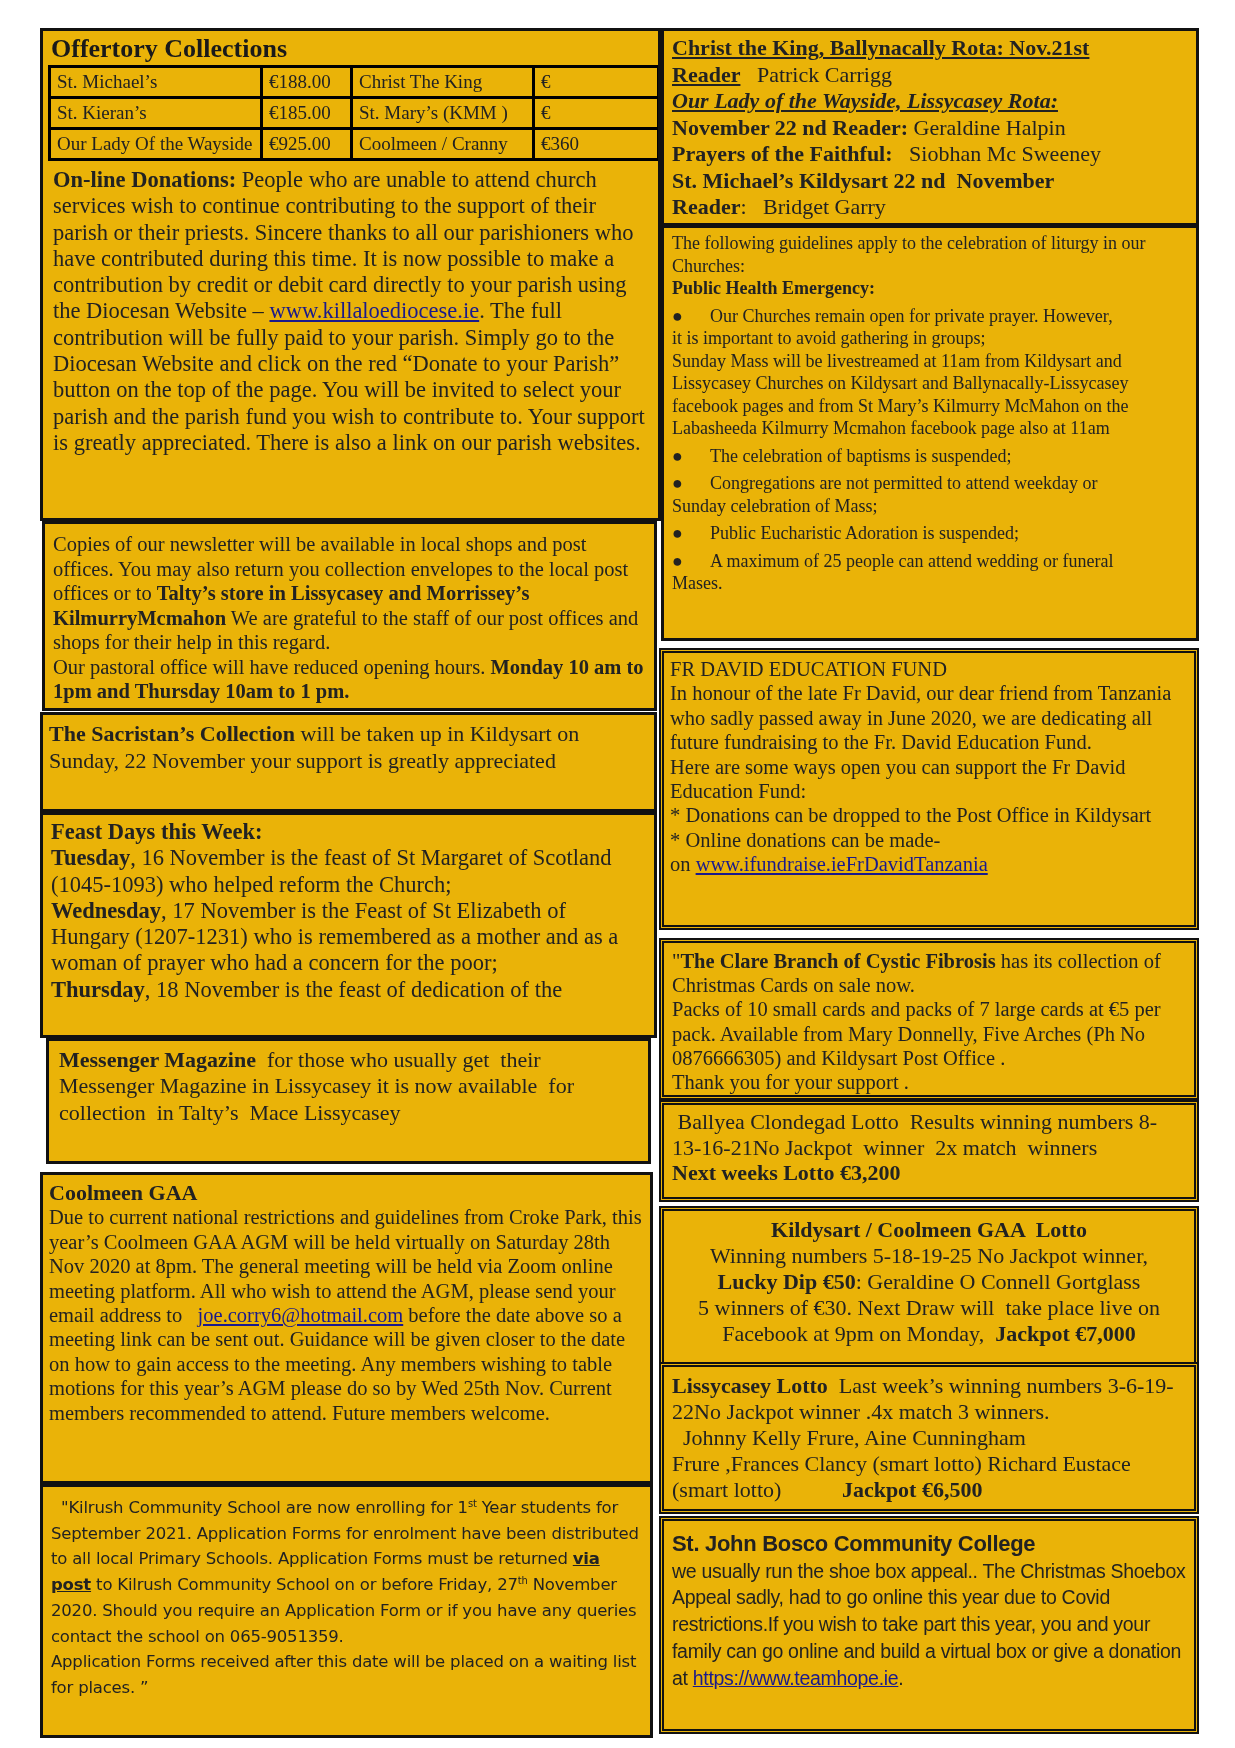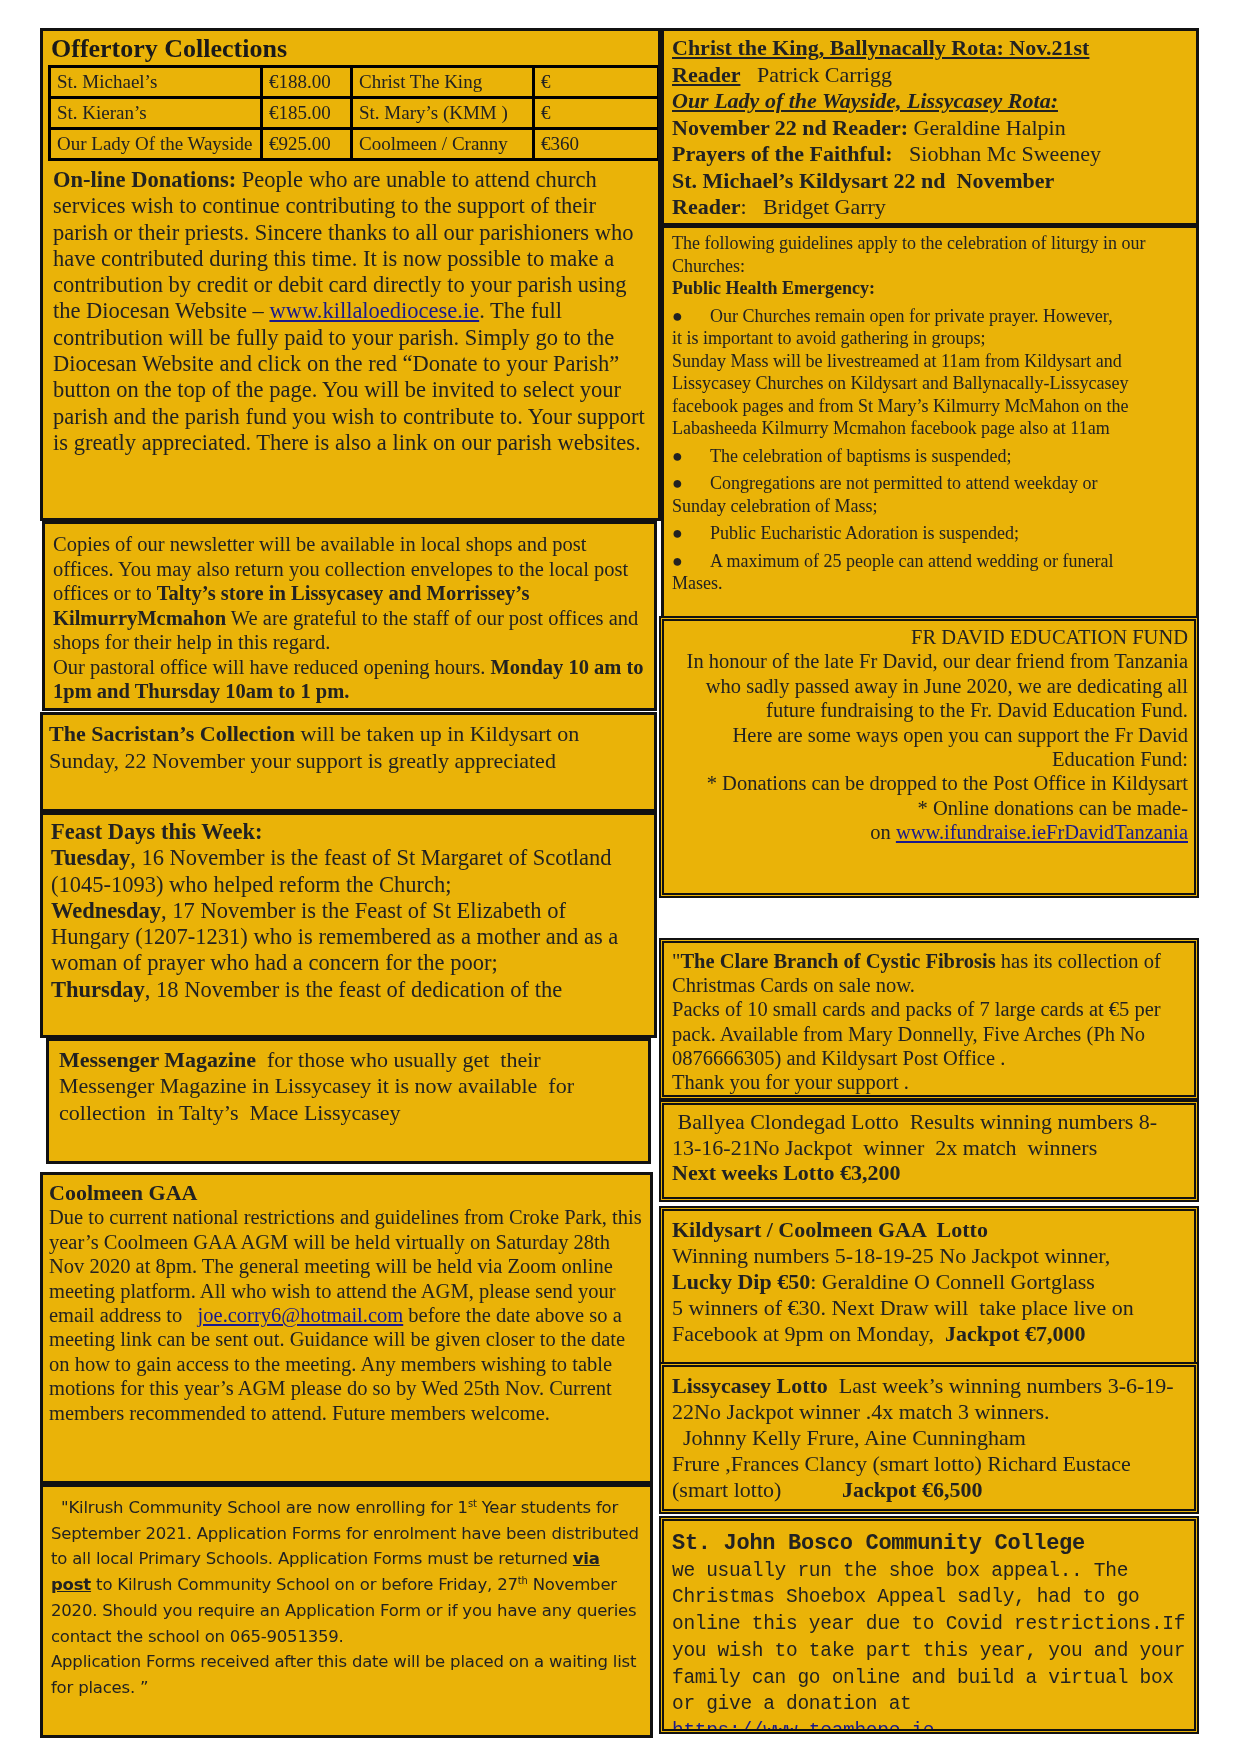--- a/index.html
+++ b/index.html
@@ -38,31 +38,31 @@
   
   #messenger { left: 46px; top: 1038px; width: 605px; height: 126px; border-width: 3px; padding: 6px 10px; font-size: 22px; line-height: 26.3px; }
   
   #coolmeen { left: 40px; top: 1172px; width: 613px; height: 312px; border-width: 3px; padding: 6px 6px; font-size: 20.5px; line-height: 24.4px; }
   #coolmeen .ttl { font-weight: bold; font-size: 22px; }
   
   #kilrush { left: 40px; top: 1484px; width: 613px; height: 254px; border-width: 3px; padding: 8px 8px; font-family: "DejaVu Sans", sans-serif; font-size: 16.5px; line-height: 25.7px; letter-spacing: -0.2px; }
   #kilrush sup { font-size: 10px; line-height: 0; }
 
   
-  #frdavid { left: 659px; top: 616px; width: 540px; height: 282px; border: 5px double #111; padding: 4px 6px; font-size: 20.5px; line-height: 24.4px; text-align: right; }
+  #frdavid { left: 659px; top: 648px; width: 540px; height: 282px; border: 5px double #111; padding: 4px 6px; font-size: 20.5px; line-height: 24.4px; }
   
   #cystic { left: 659px; top: 938px; width: 540px; height: 162px; border: 5px double #111; padding: 6px 8px; font-size: 20.5px; line-height: 24.2px; }
   
   #ballyea { left: 659px; top: 1100px; width: 540px; height: 102px; border: 5px double #111; padding: 4px 8px; font-size: 22px; line-height: 25.5px; }
   
-  #kildylotto { left: 659px; top: 1206px; width: 540px; height: 170px; border: 5px double #111; padding: 6px 8px; font-size: 22px; line-height: 26px; }
+  #kildylotto { left: 659px; top: 1206px; width: 540px; height: 170px; border: 5px double #111; padding: 6px 8px; font-size: 22px; line-height: 26px; text-align: center; }
   
   #lissylotto { left: 659px; top: 1362px; width: 540px; height: 152px; border: 5px double #111; padding: 6px 8px; font-size: 22px; line-height: 26px; }
   
-  #bosco { left: 659px; top: 1516px; width: 540px; height: 218px; border: 5px double #111; padding: 10px 8px; font-family: Liberation Mono, monospace; font-size: 19.5px; line-height: 26.7px; letter-spacing: -0.3px; }
+  #bosco { left: 659px; top: 1516px; width: 540px; height: 218px; border: 5px double #111; padding: 10px 8px; font-family: Liberation Sans, sans-serif; font-size: 19.5px; line-height: 26.7px; letter-spacing: -0.3px; }
   #bosco .ttl { font-weight: bold; font-size: 22px; }
 </style>
 </head>
 <body>
 
 <div class="box thick" id="offertory">
   <h2>Offertory Collections</h2>
   <table class="off">
     <tbody>
       <tr>

